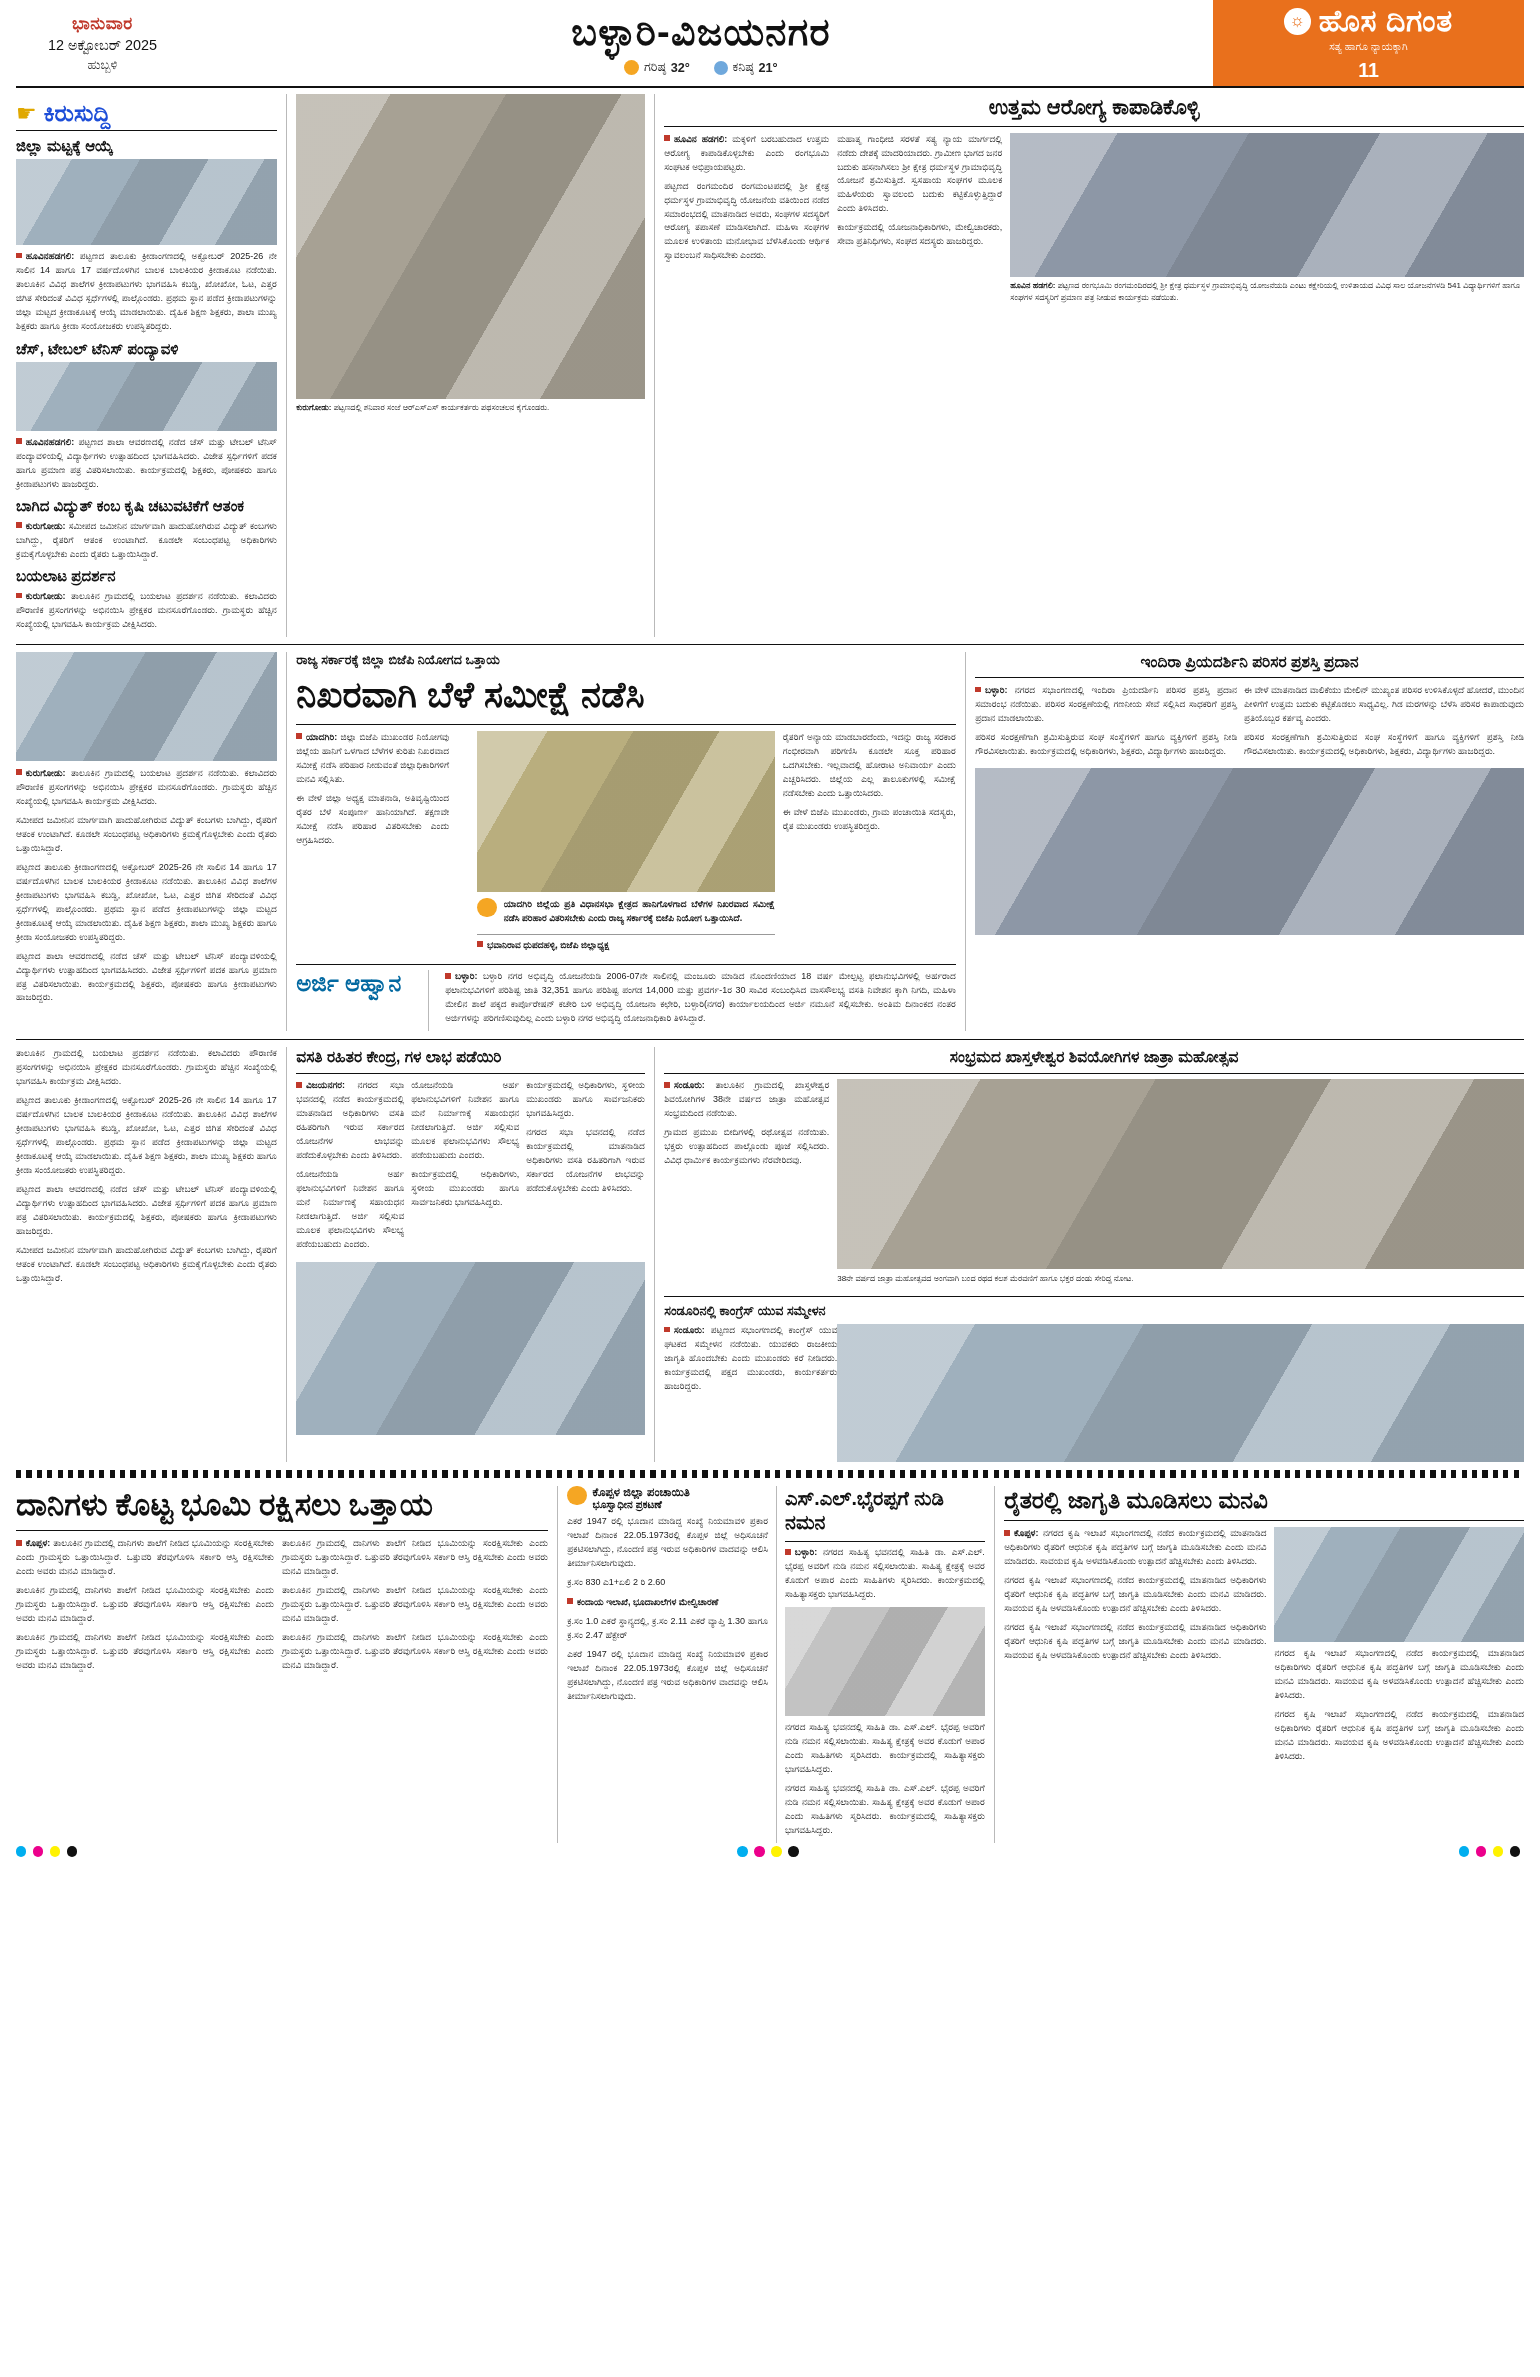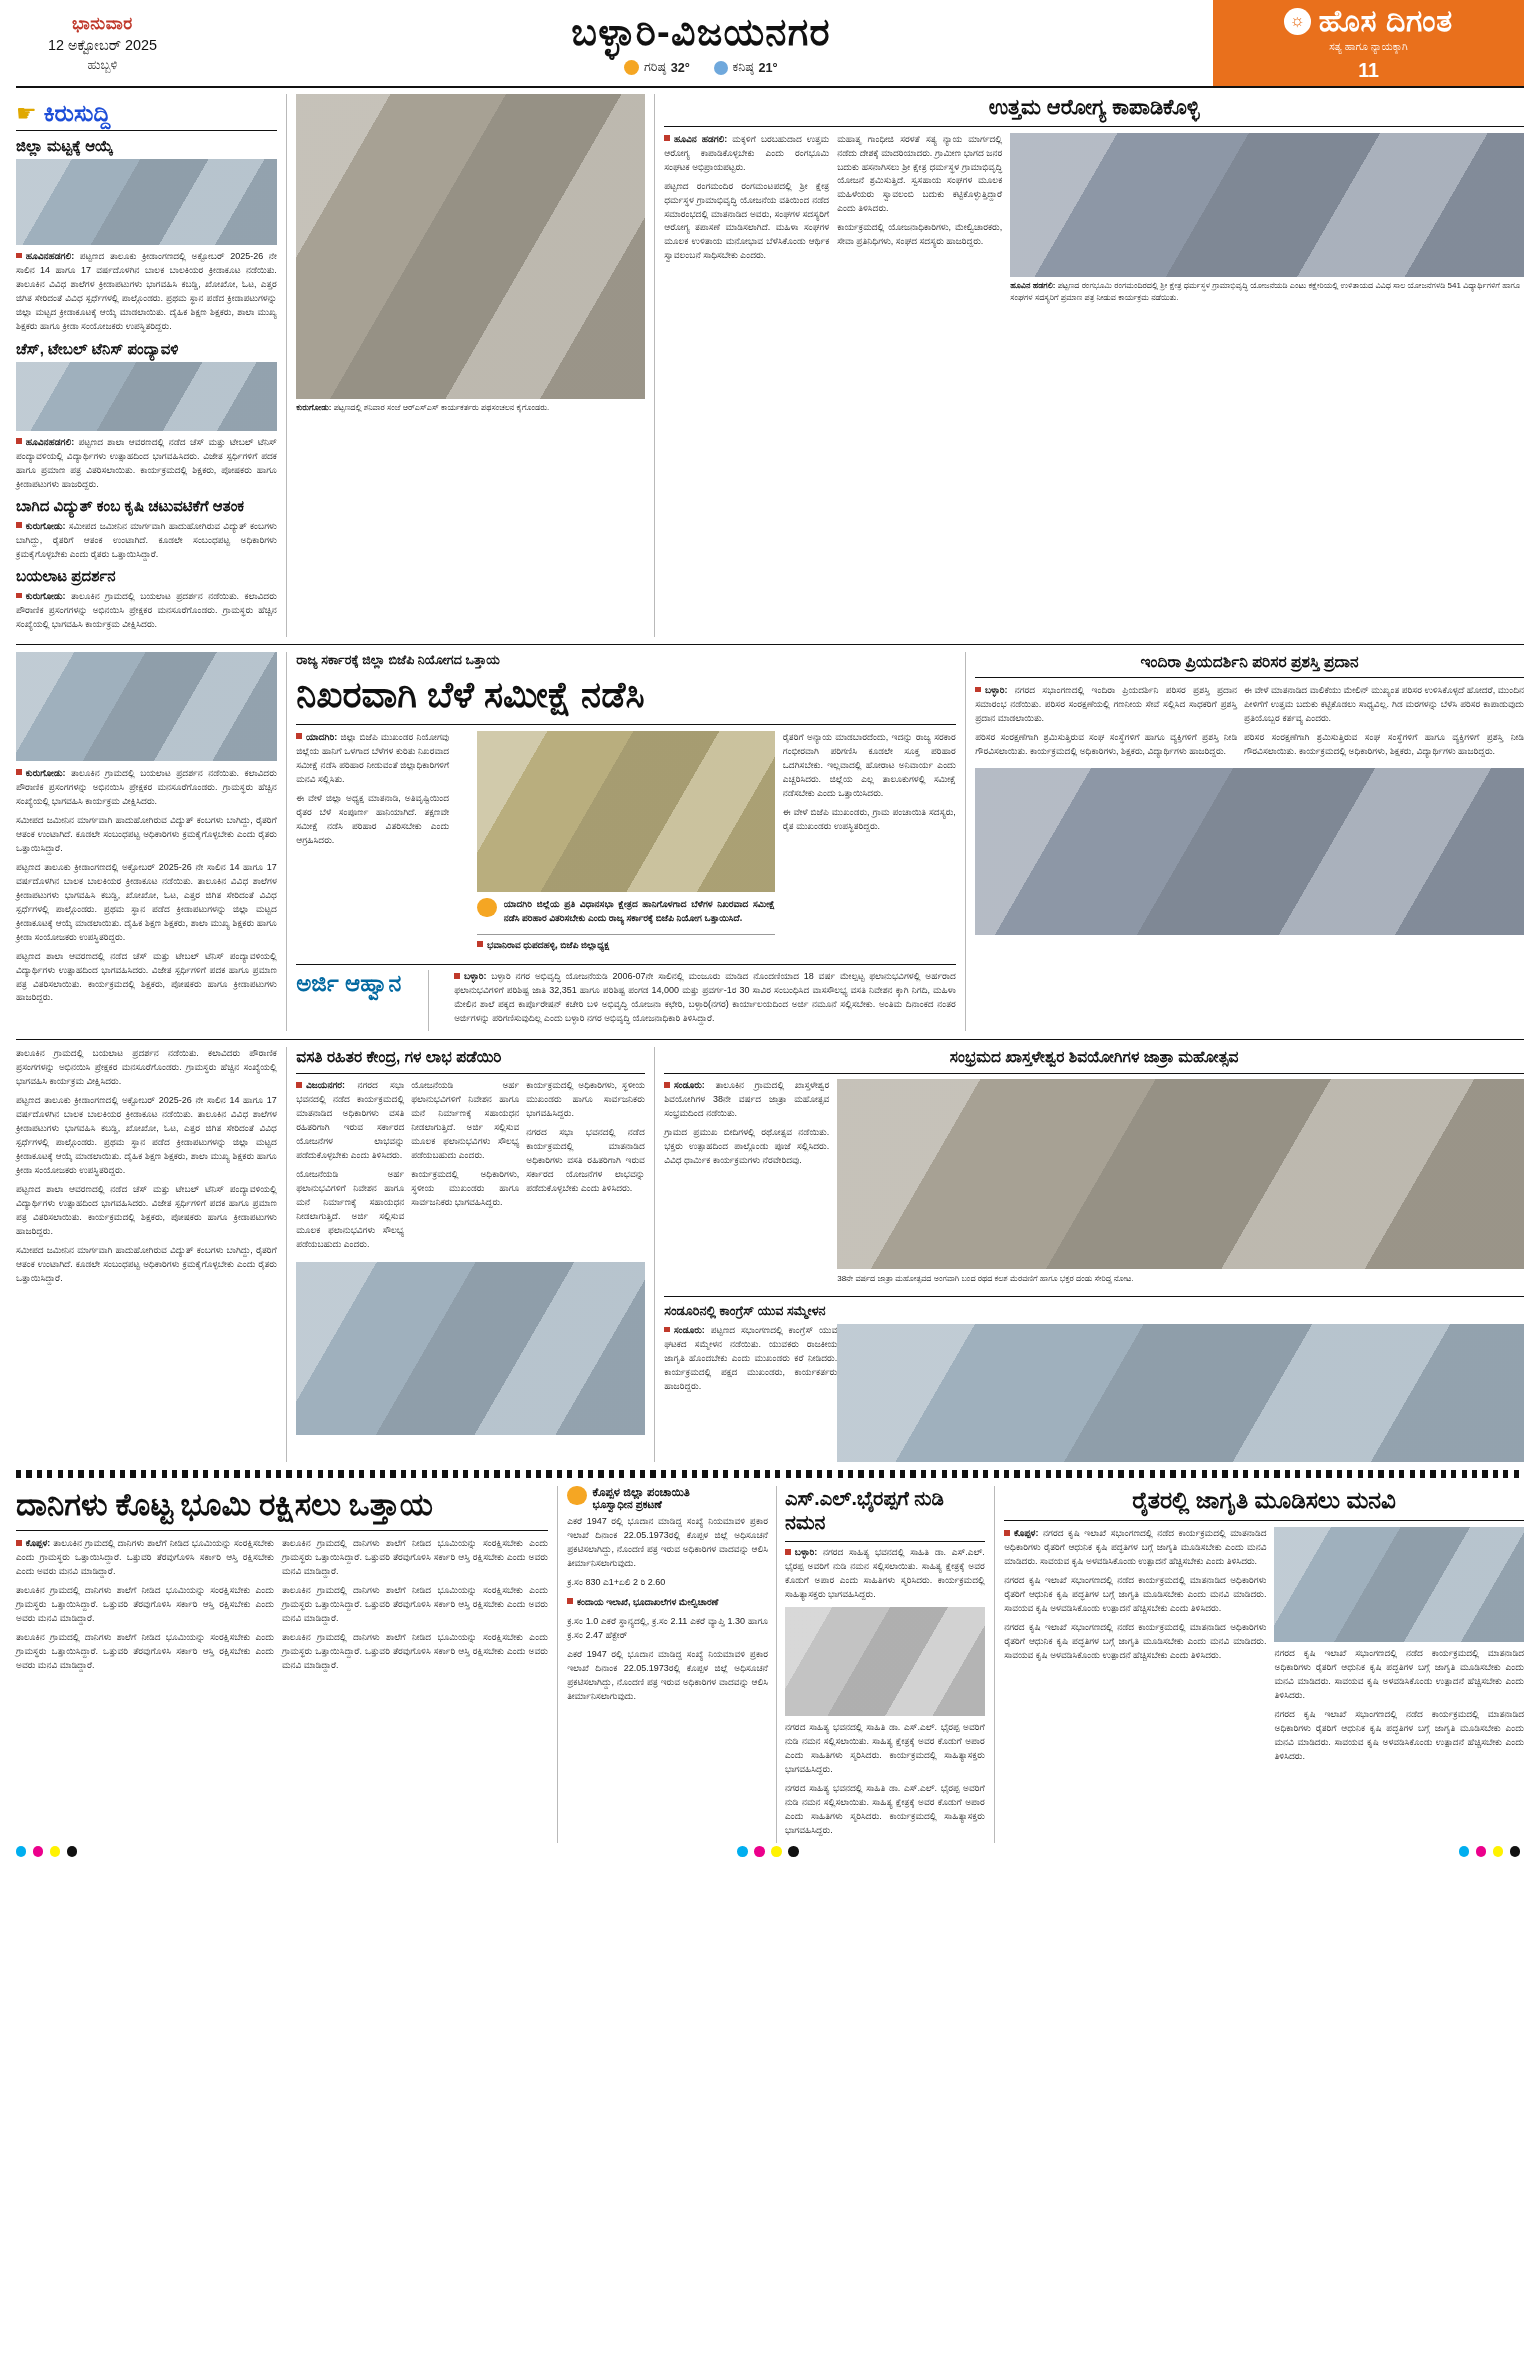--- a/index.html
+++ b/index.html
@@ -215,21 +215,21 @@
           <p class="k">ಈ ವೇಳೆ ಬಿಜೆಪಿ ಮುಖಂಡರು, ಗ್ರಾಮ ಪಂಚಾಯಿತಿ ಸದಸ್ಯರು, ರೈತ ಮುಖಂಡರು ಉಪಸ್ಥಿತರಿದ್ದರು.</p>
         </div>
       </div>
 
       <div class="rule" style="margin:5.8px 0;"></div>
 
       <div class="cols">
         <div class="col" style="width:132px;padding-right:9.2px;">
           <div class="arji">ಅರ್ಜಿ ಆಹ್ವಾನ</div>
         </div>
-        <div class="col vsep" style="flex:1;padding-left:25px;">
+        <div class="col vsep" style="flex:1;padding-left:16px;">
           <p class="k">
             <span class="bullet"></span><span class="lead">ಬಳ್ಳಾರಿ:</span>
             <span>ಬಳ್ಳಾರಿ ನಗರ ಅಭಿವೃದ್ಧಿ ಯೋಜನೆಯಡಿ 2006-07ನೇ ಸಾಲಿನಲ್ಲಿ ಮಂಜೂರು ಮಾಡಿದ ನೊಂದಣಿಯಾದ 18 ವರ್ಷ ಮೇಲ್ಪಟ್ಟ ಫಲಾನುಭವಿಗಳಲ್ಲಿ ಅರ್ಹರಾದ ಫಲಾನುಭವಿಗಳಿಗೆ ಪರಿಶಿಷ್ಟ ಜಾತಿ 32,351 ಹಾಗೂ ಪರಿಶಿಷ್ಟ ಪಂಗಡ 14,000 ಮತ್ತು ಪ್ರವರ್ಗ-1ರ 30 ಸಾವಿರ ಸಂಬಂಧಿಸಿದ ವಾಸಸೌಲಭ್ಯ ವಸತಿ ನಿವೇಶನ ಕ್ಕಾಗಿ ನಿಗದಿ, ಮಹಿಳಾ ಮೇಲಿನ ಶಾಲೆ ಪಕ್ಕದ ಕಾರ್ಪೊರೇಷನ್ ಕಚೇರಿ ಬಳಿ ಅಭಿವೃದ್ಧಿ ಯೋಜನಾ ಕಛೇರಿ, ಬಳ್ಳಾರಿ(ನಗರ) ಕಾರ್ಯಾಲಯದಿಂದ ಅರ್ಜಿ ನಮೂನೆ ಸಲ್ಲಿಸಬೇಕು. ಅಂತಿಮ ದಿನಾಂಕದ ನಂತರ ಅರ್ಜಿಗಳನ್ನು ಪರಿಗಣಿಸುವುದಿಲ್ಲ ಎಂದು ಬಳ್ಳಾರಿ ನಗರ ಅಭಿವೃದ್ಧಿ ಯೋಜನಾಧಿಕಾರಿ ತಿಳಿಸಿದ್ದಾರೆ.</span>
           </p>
         </div>
       </div>
     </div>
 
     <div class="col vsep" style="flex:1;padding-left:9.2px;">
       <div class="hl2" style="text-align:center;">ಇಂದಿರಾ ಪ್ರಿಯದರ್ಶಿನಿ ಪರಿಸರ ಪ್ರಶಸ್ತಿ ಪ್ರದಾನ</div>
@@ -369,21 +369,21 @@
             <span>ನಗರದ ಸಾಹಿತ್ಯ ಭವನದಲ್ಲಿ ಸಾಹಿತಿ ಡಾ. ಎಸ್.ಎಲ್. ಭೈರಪ್ಪ ಅವರಿಗೆ ನುಡಿ ನಮನ ಸಲ್ಲಿಸಲಾಯಿತು. ಸಾಹಿತ್ಯ ಕ್ಷೇತ್ರಕ್ಕೆ ಅವರ ಕೊಡುಗೆ ಅಪಾರ ಎಂದು ಸಾಹಿತಿಗಳು ಸ್ಮರಿಸಿದರು. ಕಾರ್ಯಕ್ರಮದಲ್ಲಿ ಸಾಹಿತ್ಯಾಸಕ್ತರು ಭಾಗವಹಿಸಿದ್ದರು.</span>
           </p>
           <div class="ph portrait" style="height:109px;margin:3.5px 0 4.6px;"></div>
           <p class="k">ನಗರದ ಸಾಹಿತ್ಯ ಭವನದಲ್ಲಿ ಸಾಹಿತಿ ಡಾ. ಎಸ್.ಎಲ್. ಭೈರಪ್ಪ ಅವರಿಗೆ ನುಡಿ ನಮನ ಸಲ್ಲಿಸಲಾಯಿತು. ಸಾಹಿತ್ಯ ಕ್ಷೇತ್ರಕ್ಕೆ ಅವರ ಕೊಡುಗೆ ಅಪಾರ ಎಂದು ಸಾಹಿತಿಗಳು ಸ್ಮರಿಸಿದರು. ಕಾರ್ಯಕ್ರಮದಲ್ಲಿ ಸಾಹಿತ್ಯಾಸಕ್ತರು ಭಾಗವಹಿಸಿದ್ದರು.</p>
           <p class="k">ನಗರದ ಸಾಹಿತ್ಯ ಭವನದಲ್ಲಿ ಸಾಹಿತಿ ಡಾ. ಎಸ್.ಎಲ್. ಭೈರಪ್ಪ ಅವರಿಗೆ ನುಡಿ ನಮನ ಸಲ್ಲಿಸಲಾಯಿತು. ಸಾಹಿತ್ಯ ಕ್ಷೇತ್ರಕ್ಕೆ ಅವರ ಕೊಡುಗೆ ಅಪಾರ ಎಂದು ಸಾಹಿತಿಗಳು ಸ್ಮರಿಸಿದರು. ಕಾರ್ಯಕ್ರಮದಲ್ಲಿ ಸಾಹಿತ್ಯಾಸಕ್ತರು ಭಾಗವಹಿಸಿದ್ದರು.</p>
         </div>
       </div>
     </div>
 
     <div class="col vsep" style="flex:1;padding-left:9.2px;">
-      <div class="hl2" style="font-size:23px;text-align:center;">ರೈತರಲ್ಲಿ ಜಾಗೃತಿ ಮೂಡಿಸಲು ಮನವಿ</div>
+      <div class="hl2" style="font-size:23px;">ರೈತರಲ್ಲಿ ಜಾಗೃತಿ ಮೂಡಿಸಲು ಮನವಿ</div>
       <div class="rule" style="margin-bottom:5.8px;"></div>
       <div class="cols">
         <div class="col" style="width:52%;padding-right:8px;">
           <p class="k">
             <span class="bullet"></span><span class="lead">ಕೊಪ್ಪಳ:</span>
             <span>ನಗರದ ಕೃಷಿ ಇಲಾಖೆ ಸಭಾಂಗಣದಲ್ಲಿ ನಡೆದ ಕಾರ್ಯಕ್ರಮದಲ್ಲಿ ಮಾತನಾಡಿದ ಅಧಿಕಾರಿಗಳು ರೈತರಿಗೆ ಆಧುನಿಕ ಕೃಷಿ ಪದ್ಧತಿಗಳ ಬಗ್ಗೆ ಜಾಗೃತಿ ಮೂಡಿಸಬೇಕು ಎಂದು ಮನವಿ ಮಾಡಿದರು. ಸಾವಯವ ಕೃಷಿ ಅಳವಡಿಸಿಕೊಂಡು ಉತ್ಪಾದನೆ ಹೆಚ್ಚಿಸಬೇಕು ಎಂದು ತಿಳಿಸಿದರು.</span>
           </p>
           <p class="k">ನಗರದ ಕೃಷಿ ಇಲಾಖೆ ಸಭಾಂಗಣದಲ್ಲಿ ನಡೆದ ಕಾರ್ಯಕ್ರಮದಲ್ಲಿ ಮಾತನಾಡಿದ ಅಧಿಕಾರಿಗಳು ರೈತರಿಗೆ ಆಧುನಿಕ ಕೃಷಿ ಪದ್ಧತಿಗಳ ಬಗ್ಗೆ ಜಾಗೃತಿ ಮೂಡಿಸಬೇಕು ಎಂದು ಮನವಿ ಮಾಡಿದರು. ಸಾವಯವ ಕೃಷಿ ಅಳವಡಿಸಿಕೊಂಡು ಉತ್ಪಾದನೆ ಹೆಚ್ಚಿಸಬೇಕು ಎಂದು ತಿಳಿಸಿದರು.</p>
           <p class="k">ನಗರದ ಕೃಷಿ ಇಲಾಖೆ ಸಭಾಂಗಣದಲ್ಲಿ ನಡೆದ ಕಾರ್ಯಕ್ರಮದಲ್ಲಿ ಮಾತನಾಡಿದ ಅಧಿಕಾರಿಗಳು ರೈತರಿಗೆ ಆಧುನಿಕ ಕೃಷಿ ಪದ್ಧತಿಗಳ ಬಗ್ಗೆ ಜಾಗೃತಿ ಮೂಡಿಸಬೇಕು ಎಂದು ಮನವಿ ಮಾಡಿದರು. ಸಾವಯವ ಕೃಷಿ ಅಳವಡಿಸಿಕೊಂಡು ಉತ್ಪಾದನೆ ಹೆಚ್ಚಿಸಬೇಕು ಎಂದು ತಿಳಿಸಿದರು.</p>
         </div>

